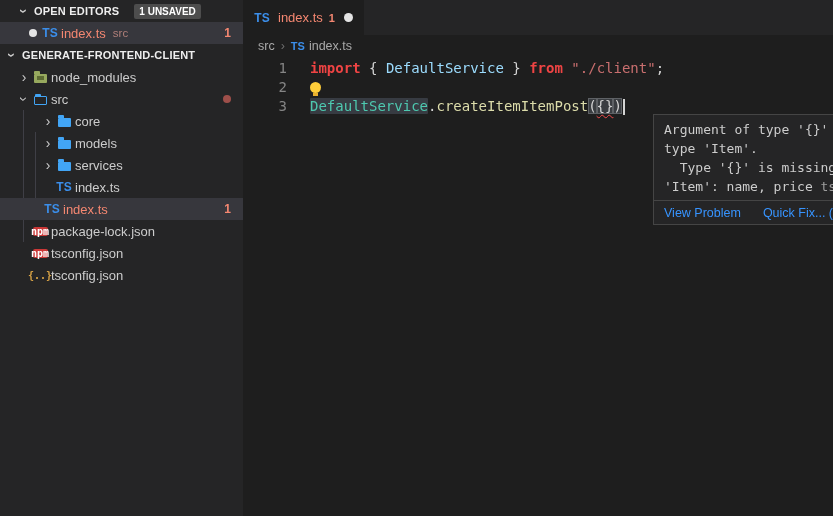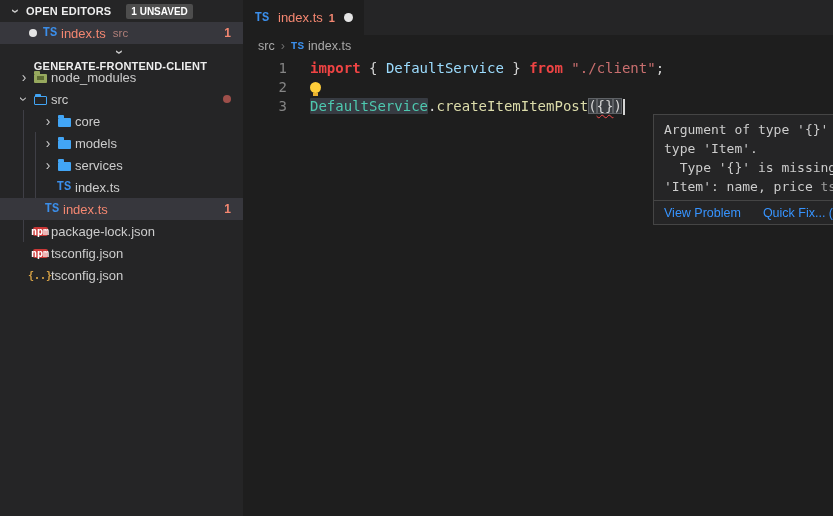--- a/index.html
+++ b/index.html
@@ -30,21 +30,21 @@
   .desc { color:#b07f79; font-size:11.5px; margin-left:7px; }
   .badge-err { color:#f48771; font-size:12px; font-weight:bold; }
 
   .chev { width:16px; flex:none; display:flex; align-items:center; justify-content:center; color:#cccccc; font-size:14px; }
   .chev.expanded { transform:rotate(90deg); }
   .chev.empty { visibility:hidden; }
 
   .unsaved-pill { background:#4d4d4d; color:#ffffff; font-size:10px; font-weight:bold; border-radius:2px; padding:2px 5px; margin-left:15px; }
 
   .icon { width:16px; height:16px; flex:none; display:flex; align-items:center; justify-content:center; margin-right:3px; }
-  .ts-label { color:#3b8eea; font-weight:bold; font-size:12px; font-family:Liberation Mono, monospace;text-align:right; }
+  .ts-label { color:#3b8eea; font-weight:bold; font-size:12px; font-family:Liberation Sans, sans-serif;text-align:right; }
   .folder { width:13px; height:9px; background:#42a5f5; border-radius:1px; position:relative; margin-top:3px; }
   .folder::before { content:""; position:absolute; top:-3px; left:0; width:6px; height:3px; background:#42a5f5; border-radius:1px 1px 0 0; }
   .folder.open { background:transparent; border:1.5px solid #42a5f5; }
   .folder.npmf { background:#97a95e; }
   .folder.npmf::before { background:#97a95e; }
   .folder.npmf::after { content:""; position:absolute; left:3px; top:2px; width:7px; height:4px; background:#5d6b33; }
   .npm-chip { background:#cb3837; color:#ffffff; border-radius:2px; font-size:10px; font-weight:bold; width:15px; height:9px; display:flex; align-items:center; justify-content:center; font-family:"DejaVu Sans Mono",monospace; }
   .braces-ic { color:#d8a346; font-size:10px; font-weight:bold; font-family:"DejaVu Sans Mono",monospace; }
   .dot { width:8px; height:8px; border-radius:50%; flex:none; }
   .dot.white { background:#e4e4e4; }
@@ -94,40 +94,40 @@
   .ts-code { color:#9d9d9d; }
   .hover-actions { border-top:1px solid #454545; height:24px; display:flex; align-items:center; padding:0 10px; gap:22px; }
   .hover-link { color:#3794ff; font-size:12.5px; cursor:pointer; }
 </style>
 </head>
 <body>
 
 <div class="sidebar">
 
 
-  <div class="section-header" style="padding-left:8px;text-align:center;">
+  <div class="section-header" style="padding-left:16px;text-align:center;">
     <span class="chev expanded">›</span>
     <span class="label">OPEN EDITORS</span>
     <span class="unsaved-pill">1 UNSAVED</span>
   </div>
 
   <div class="row selected" style="padding-left:28px;">
     <span class="oe-dot-slot">
         <span class="dot white"></span>
       </span>
     <span class="icon">
         <span class="ts-label">TS</span>
       </span>
     <span class="label err-text">index.ts</span>
     <span class="desc">src</span>
     <span class="grow"></span>
     <span class="badge-err">1</span>
   </div>
 
-  <div class="section-header" style="padding-left:4px;flex-direction:column;">
+  <div class="section-header" style="padding-left:4px;">
     <span class="chev expanded">›</span>
     <span class="label">GENERATE-FRONTEND-CLIENT</span>
   </div>
 
   <div style="position:relative;">
     <span class="guide" style="left:23px; top:44px; height:132px;"></span>
     <span class="guide" style="left:35px; top:66px; height:88px;"></span>
 
     <div class="row" style="padding-left:16px;">
       <span class="chev">›</span>

